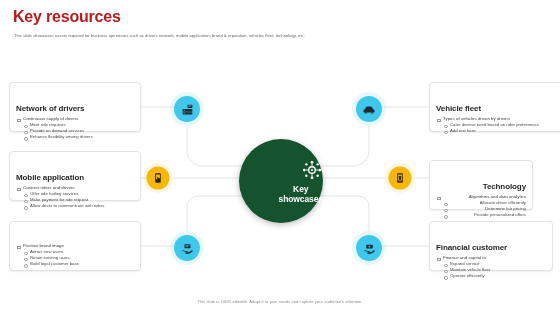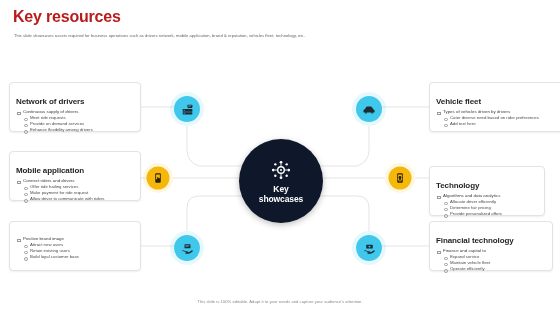--- a/index.html
+++ b/index.html
@@ -29,21 +29,21 @@
   
   .wires{position:absolute;left:0;top:0;width:560px;height:315px;}
 
   
   .card{
     position:absolute;
     background:#ffffff;
     border:0.7px solid #e3e3e3;
     border-radius:4px;
     box-shadow:0 1px 2px rgba(0,0,0,.07);
-    padding:14px 6px 6px 6px;
+    padding:21px 6px 6px 6px;
     box-sizing:border-box;
   }
   .card h3{
     margin:0 0 3px 0;
     font-size:8px;font-weight:700;color:#231f20;letter-spacing:-.1px;
   }
   .lvl1{
     margin:0;padding:0;list-style:none;
   }
   .lvl1 > li{
@@ -64,21 +64,21 @@
   .lvl2 > li::before{
     content:"";position:absolute;left:1.2px;top:2.5px;
     width:1.7px;height:1.7px;border:0.4px solid #9a9a9a;border-radius:50%;
   }
 
   
   #card-drivers   {left:9px;  top:82px;  width:132px;height:50px;}
   #card-mobile    {left:9px;  top:151px; width:132px;height:50px;}
   #card-brand     {left:9px;  top:221px; width:132px;height:50px;}
   #card-fleet     {left:429px;top:82px;  width:148px;height:50px;}
-  #card-tech      {left:429px;top:166px; width:116px;height:50px;}
+  #card-tech      {left:429px;top:160px; width:104px;height:50px;text-align:right;}
   #card-finance   {left:429px;top:221px; width:124px;height:50px;}
 
   
   .bubble{
     position:absolute;border-radius:50%;
     display:flex;align-items:center;justify-content:center;
   }
   .bubble .halo{
     position:absolute;left:50%;top:50%;transform:translate(-50%,-50%);
     border-radius:50%;background:rgba(64,200,235,.13);
@@ -92,22 +92,22 @@
   #bub-drivers {left:170px;top:92px;width:34px;height:34px;}
   #bub-fleet   {left:352px;top:92px;width:34px;height:34px;}
   #bub-mobile  {left:143px;top:163px;width:30px;height:30px;}
   #bub-tech    {left:385px;top:163px;width:30px;height:30px;}
   #bub-brand   {left:170px;top:231px;width:34px;height:34px;}
   #bub-finance {left:352px;top:231px;width:34px;height:34px;}
 
   
   .hub{
     position:absolute;left:239px;top:139px;width:84px;height:84px;
-    border-radius:50%;background:#0f172a;
-    display:flex;flex-direction:column;align-items:center;justify-content:center;
+    border-radius:50%;background:#14532d;
+    display:flex;flex-direction:column;align-items:flex-end;justify-content:center;
     box-shadow:0 2px 6px rgba(0,0,0,.25);
   }
   .hub .hub-label{
     margin-top:3px;text-align:center;color:#ffffff;
     font-size:8.5px;font-weight:700;line-height:10px;letter-spacing:-.1px;
   }
 </style>
 </head>
 <body>
 
@@ -201,21 +201,21 @@
         <ul class="lvl2">
           <li>Allocate driver efficiently</li>
           <li>Determine fair pricing</li>
           <li>Provide personalized offers</li>
         </ul>
       </li>
     </ul>
   </div>
 
   <div class="card" id="card-finance">
-    <h3>Financial technology</h3>
+    <h3>Financial customer</h3>
     <ul class="lvl1">
       <li>
         <span>Finance and capital to</span>
         <ul class="lvl2">
           <li>Expand service</li>
           <li>Maintain vehicle fleet</li>
           <li>Operate efficiently</li>
         </ul>
       </li>
     </ul>

